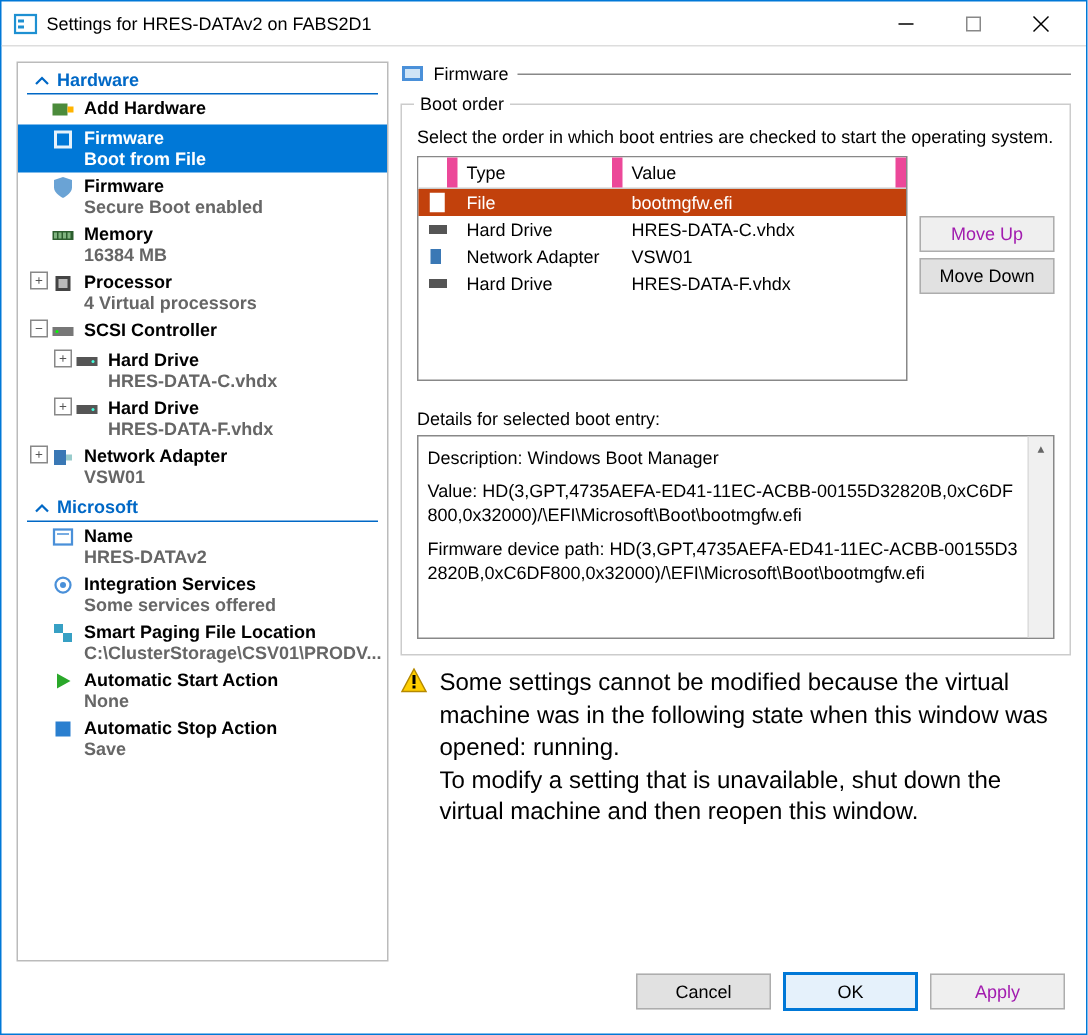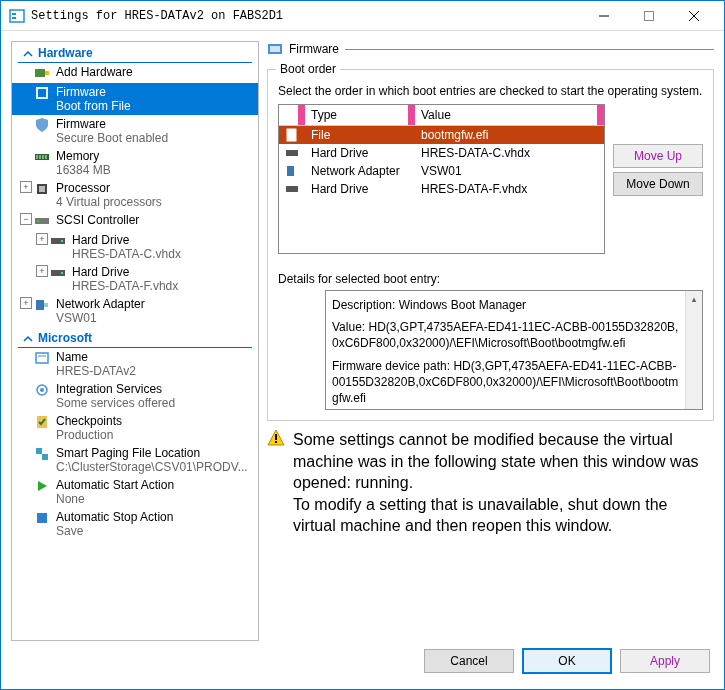--- a/index.html
+++ b/index.html
@@ -1,30 +1,30 @@
 <!DOCTYPE html>
 <html><head>
 <meta charset="utf-8">
 <style>
 * { box-sizing: border-box; margin: 0; padding: 0; font-family: 'Segoe UI', Tahoma, sans-serif; font-size: 12px; }
 body { background: #fff; width: 725px; height: 690px; overflow: hidden; border: 1px solid #0078d7; }
 .titlebar { height: 30px; display: flex; align-items: center; padding: 0 8px; border-bottom: 1px solid #ddd; }
 .titlebar .icon { width: 16px; height: 16px; margin-right: 6px; }
-.titlebar .title { flex: 1; color: #000; font-family: Liberation Mono, monospace; }
+.titlebar .title { flex: 1; color: #000; }
 .tctl { width: 45px; height: 30px; display: flex; align-items: center; justify-content: center; color: #333; }
 .tctl svg { width: 12px; height: 12px; }
 .content { display: flex; height: 610px; padding: 10px 10px 0 10px; gap: 8px; }
 .left { width: 248px; border: 1px solid #bbb; overflow: auto; background: #fff; position: relative; }
 .right { flex: 1; display: flex; flex-direction: column; }
 .section-hdr { display: flex; align-items: flex-end; padding: 2px 4px; color: #0068c6; font-weight: bold; border-bottom: 1px solid #0068c6; margin: 2px 6px 0 6px; }
 .section-hdr .chev { width: 12px; height: 12px; margin-right: 4px; }
 .node { display: flex; align-items: flex-start; padding: 2px 0 2px 8px; line-height: 14px; }
 .node .exp { width: 12px; height: 12px; margin-right: 2px; display:flex; align-items:center; justify-content:center; border:1px solid #888; background:#fff; font-size:9px; color:#555; }
 .node .ic { width: 16px; height: 16px; margin-right: 6px; flex-shrink:0; }
-.node .txt { display:flex; flex-direction: column; }
+.node .txt { display:flex; flex-direction: column; font-weight: bold; }
 .node .txt .lbl { color:#000; }
 .node .txt .sub { color:#666; padding-left: 0px; }
 .node.sel { background: #0078d7; color:#fff; }
 .node.sel .txt .lbl, .node.sel .txt .sub { color:#fff; }
 .indent1 { padding-left: 22px; }
 .indent2 { padding-left: 40px; }
 .panel-hdr { display:flex; align-items:center; margin-bottom:6px; }
 .panel-hdr .ic { width:16px; height:16px; margin-right:6px; }
 .panel-hdr .line { flex:1; height:1px; background:#888; margin-left:6px; }
 .group { border:1px solid #ccc; padding: 10px; position: relative; margin-top: 6px; }
@@ -39,21 +39,21 @@
 .bt-col-val { flex:1; }
 .bt-row { display:flex; align-items:center; }
 .bt-row .bt-col-icon { width:26px; display:flex; justify-content:center; }
 .bt-row .bt-col-type { width:110px; padding:2px 6px; }
 .bt-row .bt-col-val { flex:1; padding:2px 6px; }
 .bt-row.sel { background:#c2410c; color:#fff; }
 .bt-btns { display:flex; flex-direction:column; gap:4px; width:90px; justify-content:flex-start; padding-top:40px;}
 .btn { border:1px solid #adadad; background:#e1e1e1; padding:4px 8px; text-align:center; }
 .btn.disabled { color:#a21caf; background:#efefef; }
 .details-lbl { margin-top: 18px; margin-bottom: 4px; }
-.details-box { border:1px solid #888; padding:6px 20px 6px 6px; height: 120px; background:#fff; position:relative; overflow:hidden; line-height:1.35;margin-left:47px; }
+.details-box { border:1px solid #888; padding:6px 20px 6px 6px; height: 136px; background:#fff; position:relative; overflow:hidden; line-height:1.35; }
 .details-box .sbar { position:absolute; right:0; top:0; bottom:0; width:17px; background:#f0f0f0; border-left:1px solid #ddd; }
 .details-box .sbar .up, .details-box .sbar .down { height:17px; display:flex; align-items:center; justify-content:center; color:#666; font-size:9px;}
 .warn { display:flex; gap:8px; margin-top:8px; padding-right:4px; }
 .warn .wicon { width:18px; height:18px; flex-shrink:0; }
 .warn .wtxt { font-size:16px; color:#000; line-height:1.35; }
 .bottom { height: 40px; display:flex; align-items:center; justify-content:flex-end; gap:8px; padding:0 14px; border-top: 0; }
 .bottom .btn { width: 90px; }
 .bottom .btn.primary { border:2px solid #0078d7; background:#e5f1fb; }
 </style>
 </head>
@@ -220,30 +220,20 @@
       <svg class="ic" viewBox="0 0 16 16">
           <circle cx="8" cy="8" r="5" fill="none" stroke="#4a90d9" stroke-width="1.5"></circle>
           <circle cx="8" cy="8" r="2" fill="#4a90d9"></circle>
         </svg>
       <div class="txt">
           <span class="lbl">Integration Services</span>
           <span class="sub">Some services offered</span>
         </div>
     </div>
 
-    <div class="node indent1">
-      <svg class="ic" viewBox="0 0 16 16">
-          <rect x="3" y="2" width="10" height="12" fill="#e8c35a"></rect>
-          <polyline points="5,8 7,10 11,5" fill="none" stroke="#2a7a2a" stroke-width="2"></polyline>
-        </svg>
-      <div class="txt">
-          <span class="lbl">Checkpoints</span>
-          <span class="sub">Production</span>
-        </div>
-    </div>
 
     <div class="node indent1">
       <svg class="ic" viewBox="0 0 16 16">
           <rect x="2" y="2" width="6" height="6" fill="#37a0c4"></rect>
           <rect x="8" y="8" width="6" height="6" fill="#37a0c4"></rect>
         </svg>
       <div class="txt">
           <span class="lbl">Smart Paging File Location</span>
           <span class="sub">C:\ClusterStorage\CSV01\PRODV...</span>
         </div>

